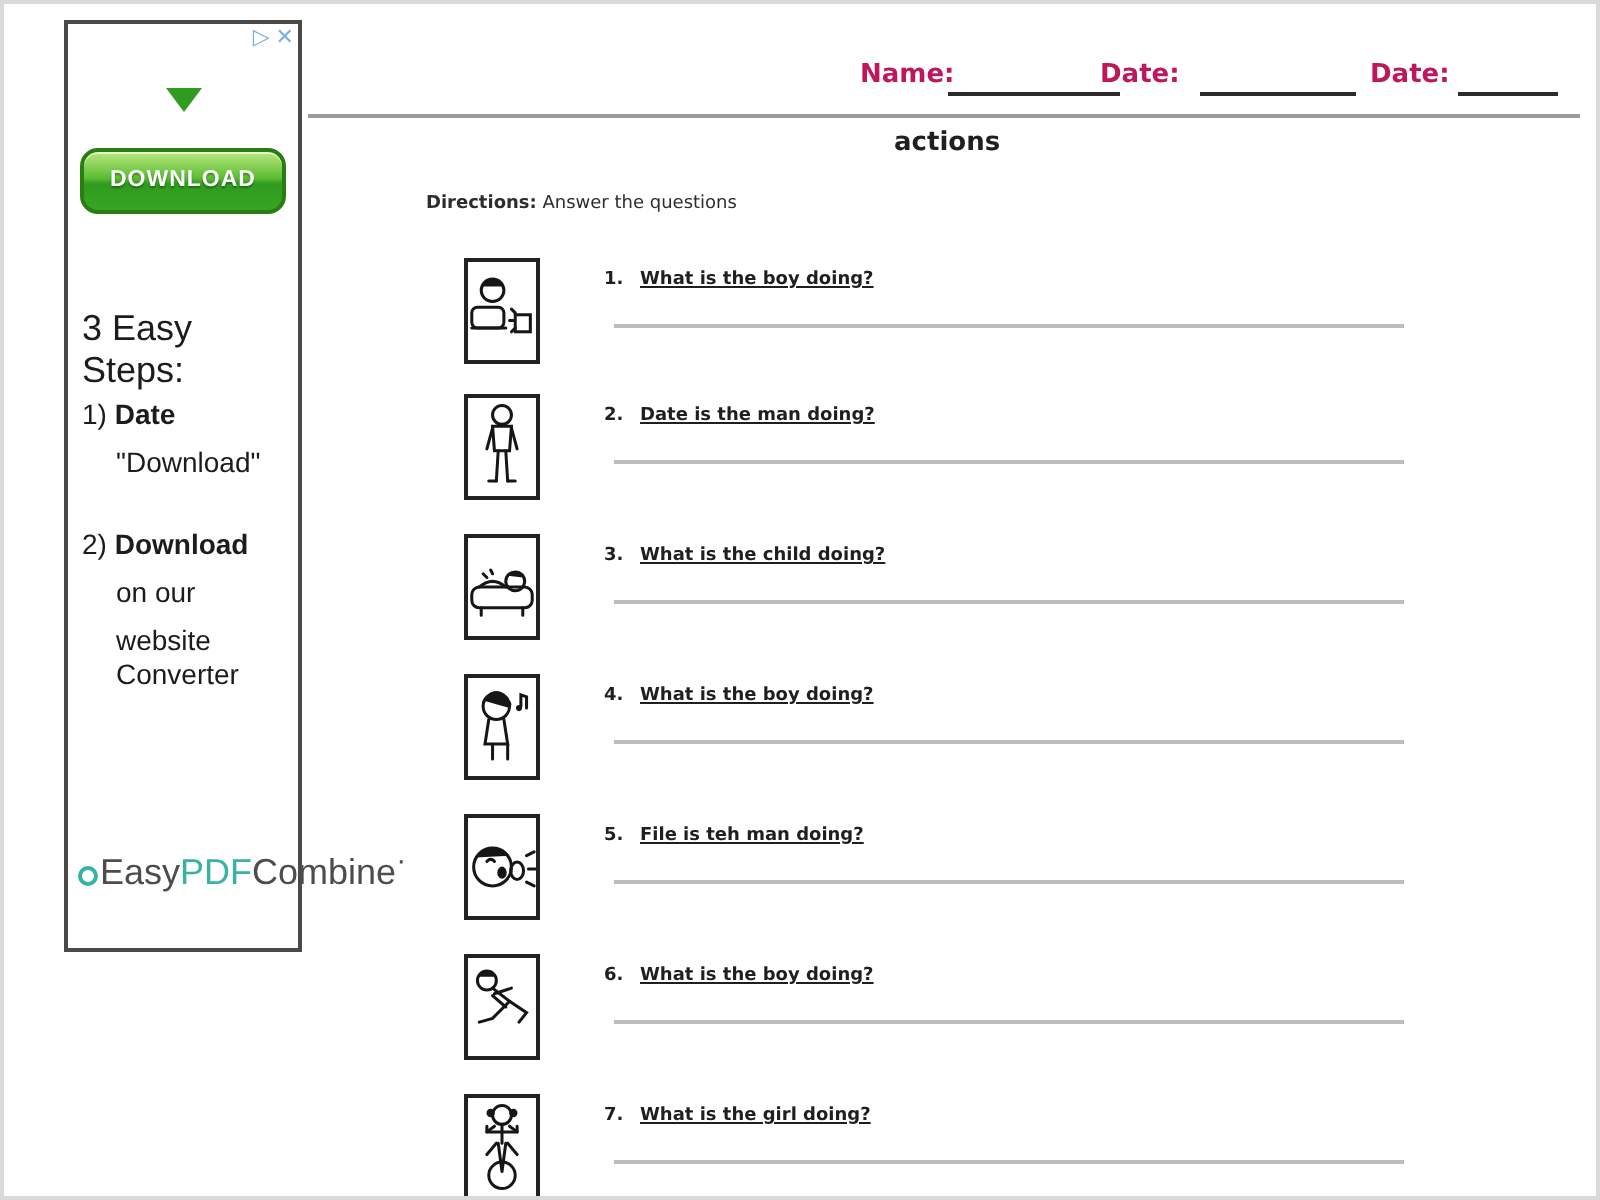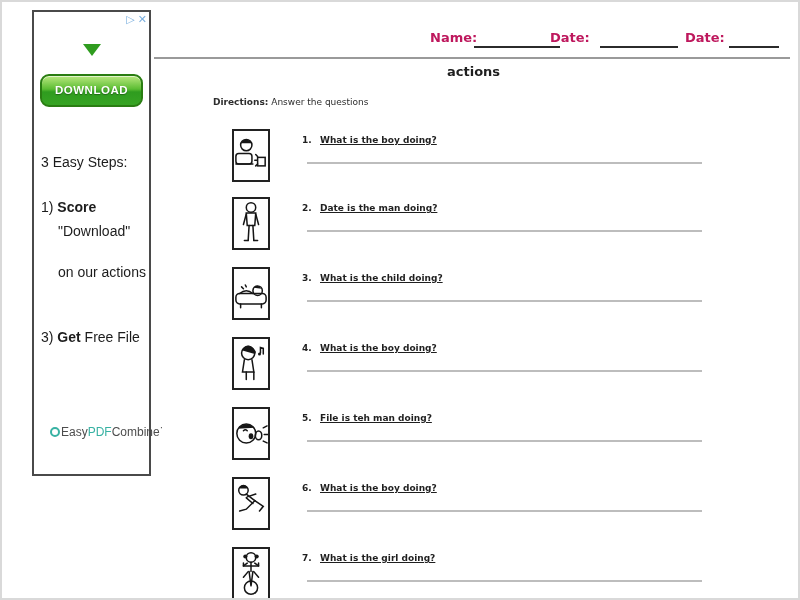--- a/index.html
+++ b/index.html
@@ -23,24 +23,24 @@
   }
   .dl-btn{
     position:absolute;left:6px;top:62px;width:103px;height:33px;
     border-radius:9px;border:2px solid #2a7d12;box-sizing:border-box;
     background:linear-gradient(#b9e87f 0%,#5cbd33 45%,#2f9c1f 55%,#37a423 100%);
     color:#fff;font-weight:bold;font-size:11.5px;letter-spacing:.5px;
     text-align:center;line-height:29px;cursor:pointer;
     text-shadow:0 1px 1px rgba(0,0,0,.35);
     box-shadow:inset 0 1px 0 rgba(255,255,255,.6);
   }
-  .ad-steps-title{position:absolute;left:7px;top:142px;font-size:14px;color:#1c1c1c;}
+  .ad-steps-title{position:absolute;left:7px;top:142px;font-size:18px;color:#1c1c1c;}
   .ad-step{position:absolute;left:7px;font-size:14px;color:#1c1c1c;line-height:24px;}
   .ad-step .l2{padding-left:17px;}
-  .ad-logo{position:absolute;left:16px;top:410px;width:109px;text-align:center;font-size:12px;color:#4d4d4d;cursor:pointer;white-space:nowrap;}
+  .ad-logo{position:absolute;left:5px;top:410px;width:109px;text-align:center;font-size:18px;color:#4d4d4d;cursor:pointer;white-space:nowrap;}
   .ad-logo .teal{color:#38b2a3;}
   .logo-mark{display:inline-block;width:10px;height:10px;border-radius:50%;
     border:2px solid #38b2a3;box-sizing:border-box;vertical-align:-1px;margin-right:1px;}
   
   .hdr-rule{position:absolute;left:152px;top:55px;width:636px;height:2px;background:#9a9a9a;}
   .hdr-label{position:absolute;top:28px;font-size:13px;font-weight:bold;color:#be185d;}
   .hdr-line{position:absolute;top:44px;height:2px;background:#2b2b2b;}
   
   .ws-title{position:absolute;left:445px;top:62px;font-size:13px;font-weight:bold;color:#1f1f1f;}
   .ws-directions{position:absolute;left:211px;top:95px;font-size:9px;color:#2d2d2d;}
@@ -62,28 +62,29 @@
   <div class="ad">
     <div class="ad-icons">
       <span>▷</span>
       <span>✕</span>
     </div>
     <div class="ad-triangle"></div>
     <div class="dl-btn">DOWNLOAD</div>
     <div class="ad-steps-title">3 Easy Steps:</div>
     <div id="ad-steps">
         <div class="ad-step" style="top: 183px;">
-          <div>1) <b>Score</b></div>
+          <div>1) <b>Date</b></div>
           <div class="l2">"Download"</div>
         </div>
         <div class="ad-step" style="top: 248px;">
-          <div class="l2">on our actions</div>
+          <div>2) <b>Download</b></div>
+          <div class="l2">on our website</div>
         </div>
         <div class="ad-step" style="top: 313px;">
-          <div>3) <b>Get</b> Free File</div>
+          <div class="l2">Converter</div>
         </div>
       </div>
     <div class="ad-logo">
       <span class="logo-mark"></span><span>Easy</span><span class="teal">PDF</span><span>Combine</span><sup>·</sup>
     </div>
   </div>
 
   <div class="hdr-rule"></div>
   <span class="hdr-label" style="left:428px">Name:</span>
   <span class="hdr-line" style="left:472px;width:86px"></span>

